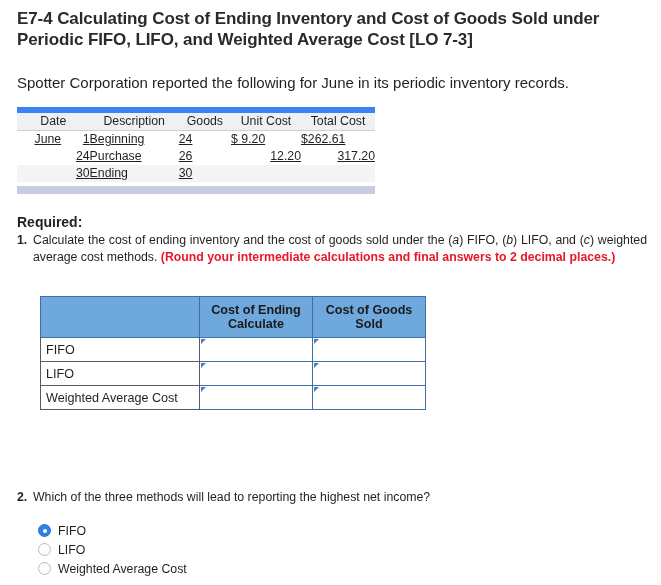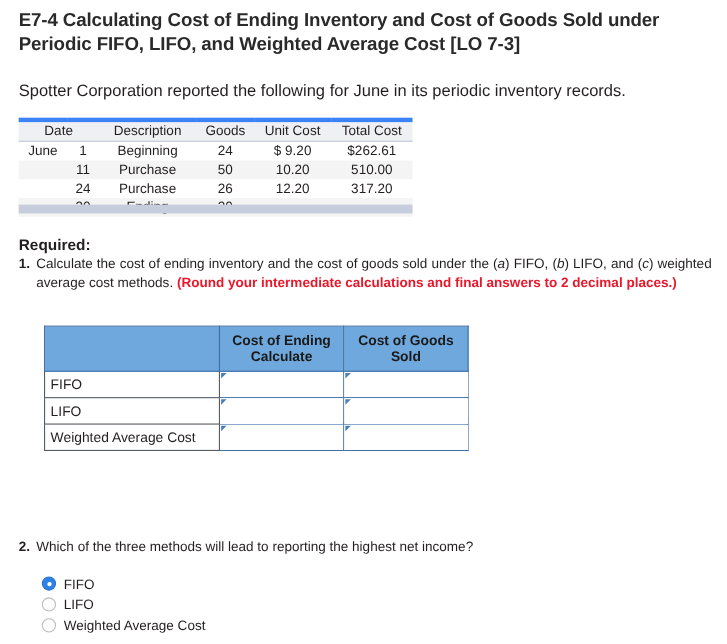--- a/index.html
+++ b/index.html
@@ -50,28 +50,28 @@
     border-collapse: collapse;
     width: 358px;
     font-size: 12.3px;
     color: #231f20;
   }
   table.data-table th {
     font-weight: normal;
     padding: 1px 0 2px 0;
     text-align: center;
     background: #eef0f4;
-    border-top: 4px solid #3b82f6;
+    border-top: 6px solid #3b82f6;
     border-bottom: 1px solid #c9cfdb;
     white-space: nowrap;
   }
   table.data-table td {
     padding: 1px 0 2px 0;
-    text-align: center;
     white-space: nowrap;
+    text-decoration: underline;
   }
   table.data-table tr.row-alt td {
     background: #f4f4f4;
   }
   td.col-month {
     text-align: right;
     padding-right: 5px;
     width: 46px;
   }
   td.col-day, th.col-day {
@@ -264,28 +264,20 @@
       </tr>
     </thead>
     <tbody>
       <tr>
         <td class="col-month">June</td>
         <td class="col-day">1</td>
         <td class="col-desc">Beginning</td>
         <td class="col-units">24</td>
         <td class="col-unitcost">$  9.20</td>
         <td class="col-totalcost">$262.61</td>
-      </tr>
-      <tr class="row-alt">
-        <td class="col-month"></td>
-        <td class="col-day">11</td>
-        <td class="col-desc">Purchase</td>
-        <td class="col-units">50</td>
-        <td class="col-unitcost col-unitcost-val">10.20</td>
-        <td class="col-totalcost col-totalcost-val">510.00</td>
       </tr>
       <tr>
         <td class="col-month"></td>
         <td class="col-day">24</td>
         <td class="col-desc">Purchase</td>
         <td class="col-units">26</td>
         <td class="col-unitcost col-unitcost-val">12.20</td>
         <td class="col-totalcost col-totalcost-val">317.20</td>
       </tr>
       <tr class="row-alt">

